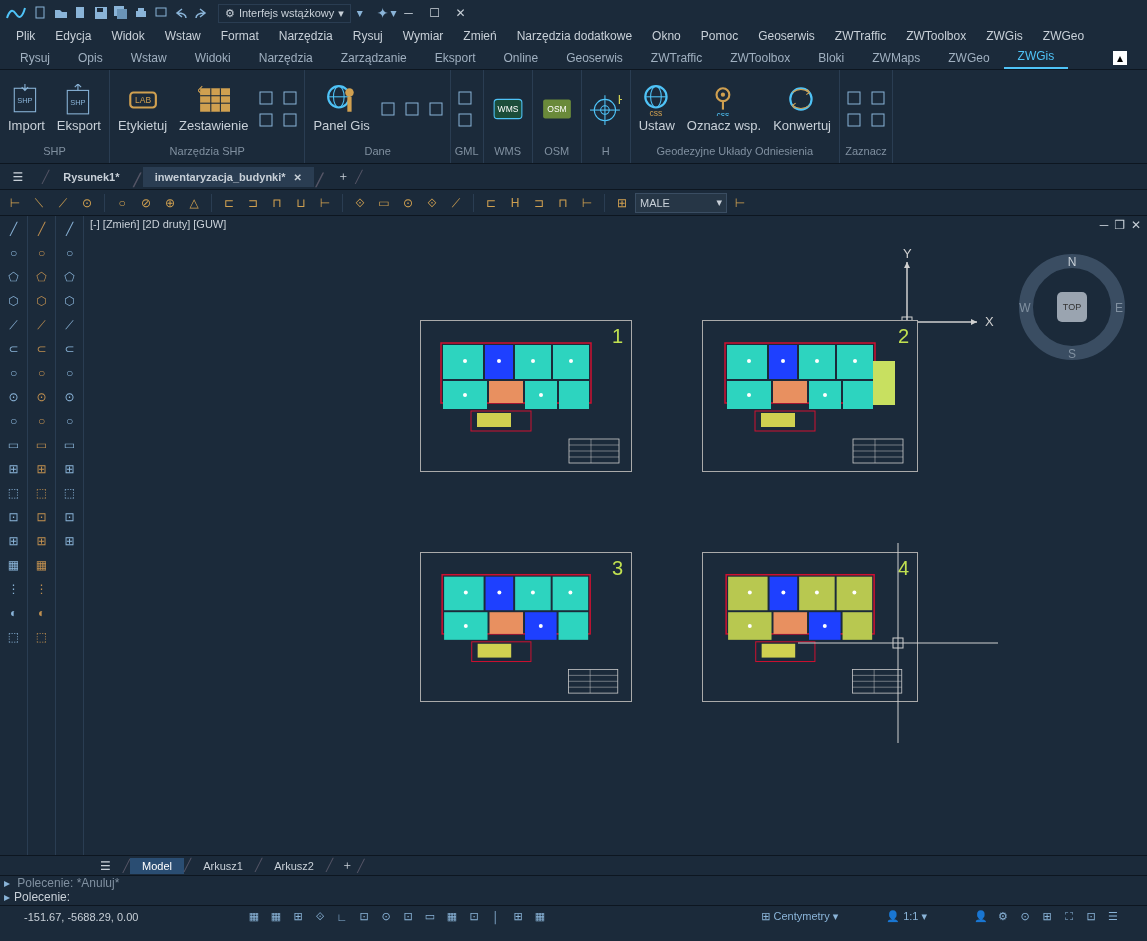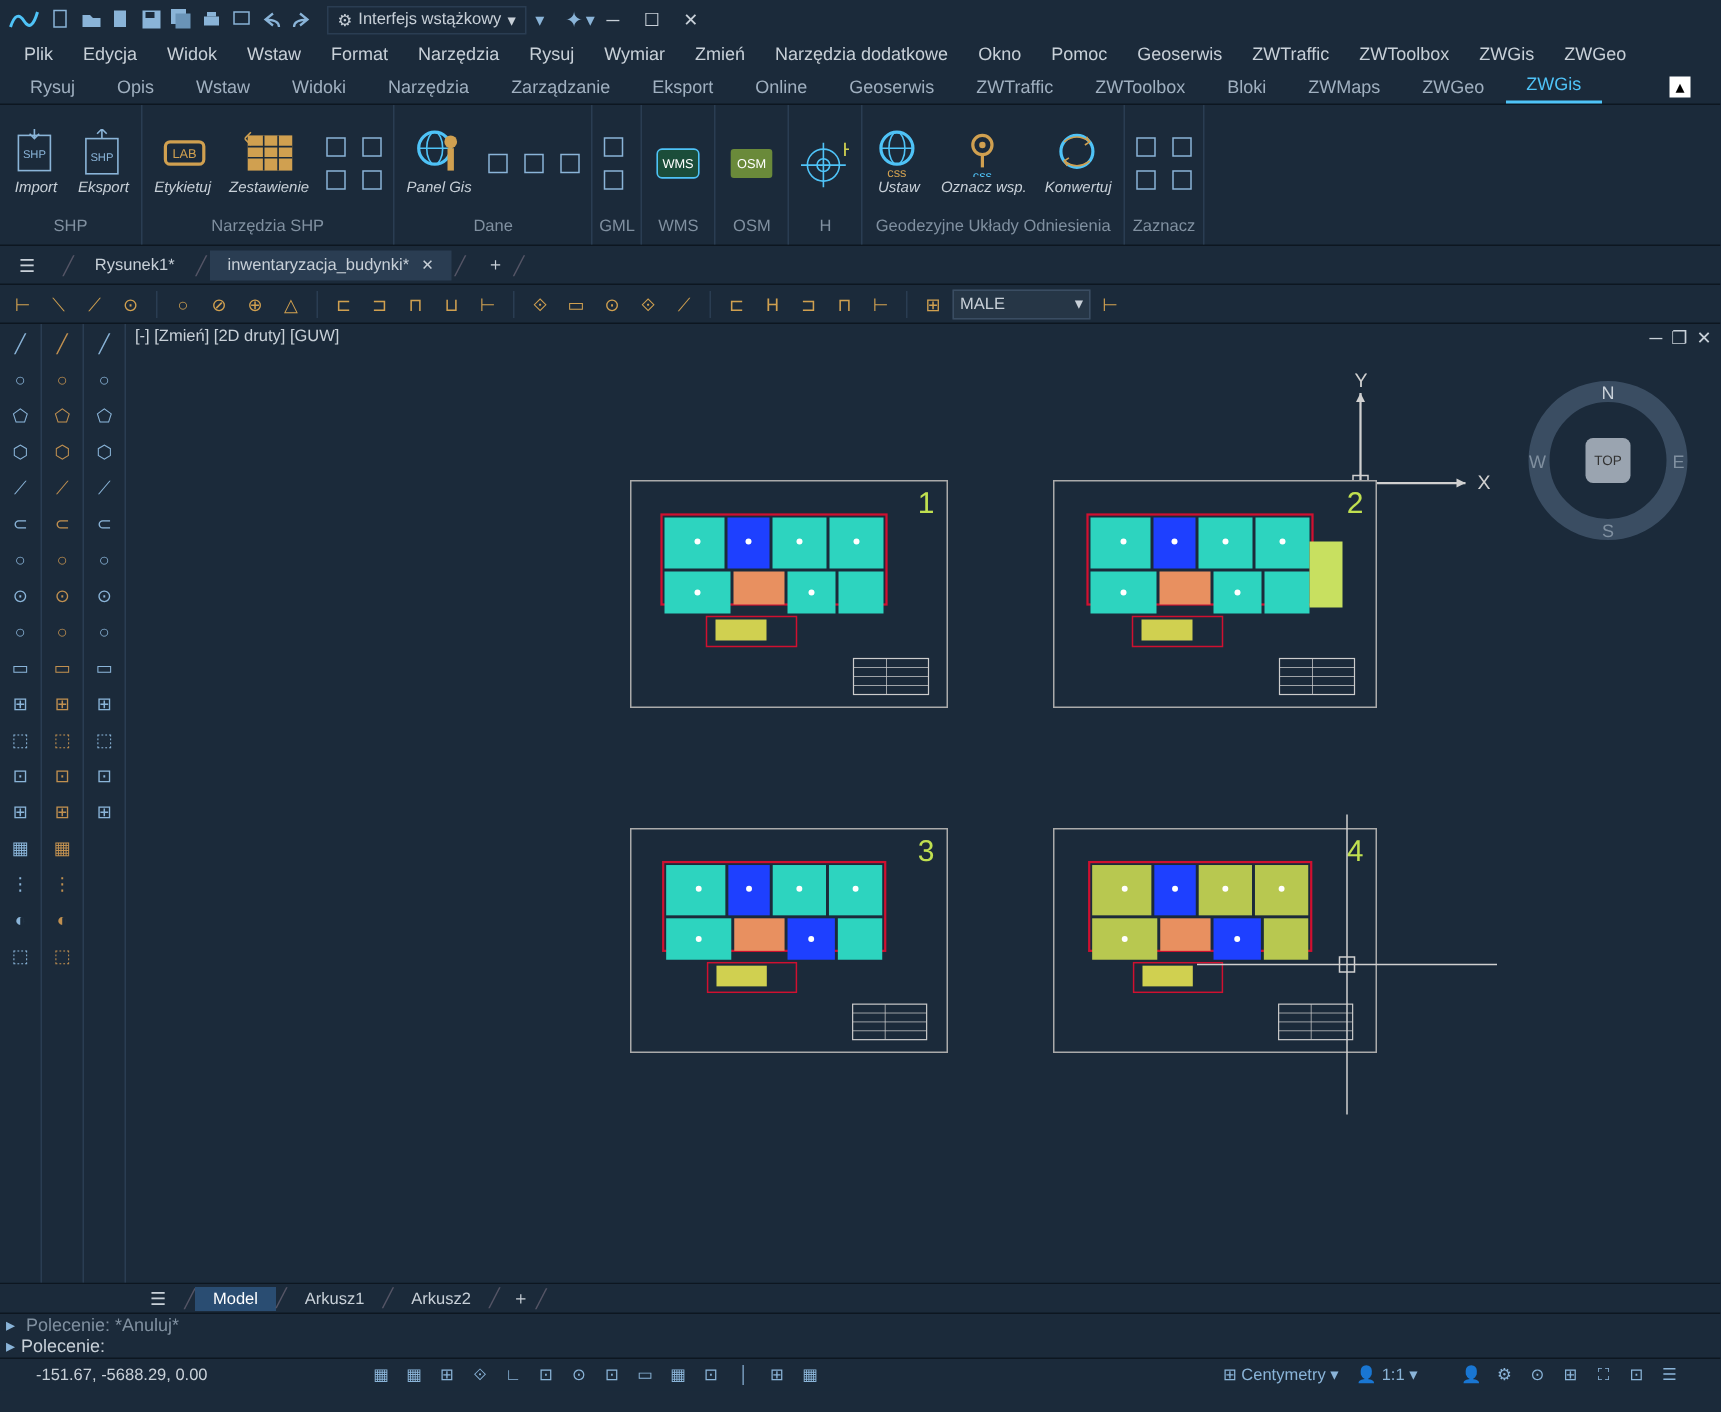--- a/index.html
+++ b/index.html
@@ -25,21 +25,21 @@
 .ribbontabs .tab.active { color: #4fc3f7; border-bottom: 2px solid #4fc3f7; }
 .ribbontabs .spacer { flex: 1; }
 
 
 .ribbon { height: 94px; background: #1b2a3a; display: flex; border-bottom: 1px solid #0d1620; }
 .ribbon-group { display: flex; flex-direction: column; border-right: 1px solid #2a3d52; padding: 2px 4px; }
 .ribbon-group .group-body { flex: 1; display: flex; align-items: center; gap: 4px; }
 .ribbon-group .group-label { height: 16px; font-size: 11px; text-align: center; color: #8090a0; }
 .rbtn { display: flex; flex-direction: column; align-items: center; justify-content: center; padding: 2px 4px; cursor: pointer; gap: 2px; }
 .rbtn .ico { width: 32px; height: 32px; display: flex; align-items: center; justify-content: center; }
-.rbtn .lbl { font-size: 10px; font-style: italic; }
+.rbtn .lbl { font-size: 13px; }
 .rbtn-small { width: 20px; height: 20px; display: flex; align-items: center; justify-content: center; cursor: pointer; }
 .rbtn-col { display: flex; flex-direction: column; gap: 2px; }
 
 
 .doctabs { height: 26px; background: #1b2a3a; display: flex; align-items: center; padding: 0 6px; gap: 0; border-bottom: 1px solid #0d1620; }
 .doctabs .menu-icon { width: 24px; height: 20px; display: flex; align-items: center; justify-content: center; margin-right: 10px; }
 .doctabs .doctab { padding: 4px 12px; font-size: 11px; position: relative; cursor: pointer; }
 .doctabs .doctab.active { background: #2a3d52; }
 .doctabs .doctab .close { margin-left: 8px; font-size: 10px; }
 .doctabs .sep { color: #556; margin: 0 2px; }
@@ -84,21 +84,21 @@
 .cmdline .hist { color: #8090a0; }
 .cmdline .prompt { display: flex; align-items: center; gap: 4px; }
 .cmdline input { flex: 1; background: transparent; border: none; color: #c8d0d8; font-family: inherit; font-size: inherit; outline: none; }
 
 
 .statusbar { height: 22px; background: #1b2a3a; display: flex; align-items: center; padding: 0 24px; border-top: 1px solid #0d1620; font-size: 11px; }
 .statusbar .coords { width: 200px; }
 .statusbar .sb-group { display: flex; gap: 2px; margin-left: 20px; }
 .statusbar .sb-btn { width: 20px; height: 18px; display: flex; align-items: center; justify-content: center; cursor: pointer; color: #8ab4d8; }
 .statusbar .sb-spacer { flex: 1; }
-.statusbar .sb-text { margin: 0 6px; color: #8ab4d8; }
+.statusbar .sb-text { margin: 0 24px; color: #8ab4d8; }
 
 svg { display: block; }
 </style>
 </head>
 <body>
 
 <div class="titlebar">
   <div class="logo">
     <svg width="22" height="18" viewBox="0 0 22 18">
         <path d="M2 14 Q6 2 11 10 Q16 18 20 4" stroke="#4fc3f7" stroke-width="2" fill="none"></path>
@@ -447,21 +447,21 @@
           </div>
         </div>
       </div>
       <div class="group-label">Zaznacz</div>
     </div>
   </div>
 
 <div class="doctabs">
   <div class="menu-icon">☰</div>
   <span class="sep">╱</span>
-  <div id="doctabs-container" style="display:flex;align-items:center;">
+  <div id="doctabs-container" style="display:flex;align-items:flex-end;font-weight:bold;">
       <div class="doctab">Rysunek1*</div>
       <span class="sep">╱</span>
       <div class="doctab active">inwentaryzacja_budynki*<span class="close">✕</span></div>
       <span class="sep">╱</span>
     </div>
   <div class="add">＋</div>
   <span class="sep">╱</span>
 </div>
 
 <div class="toolrow" id="toolrow">

